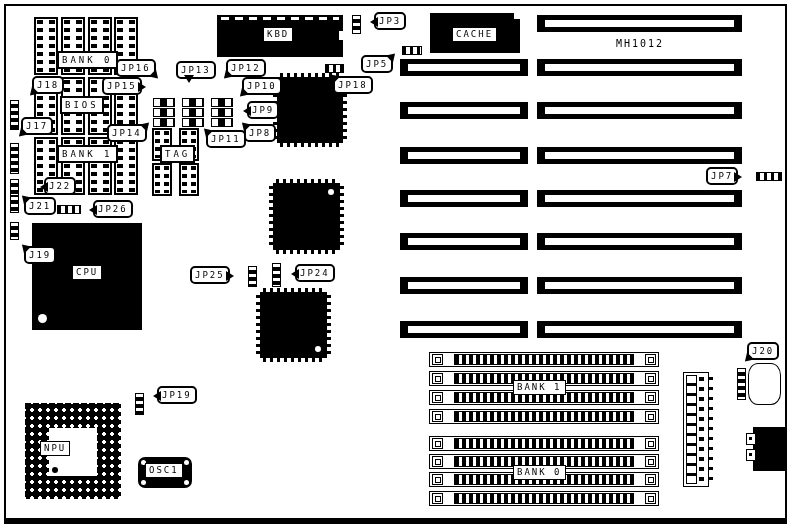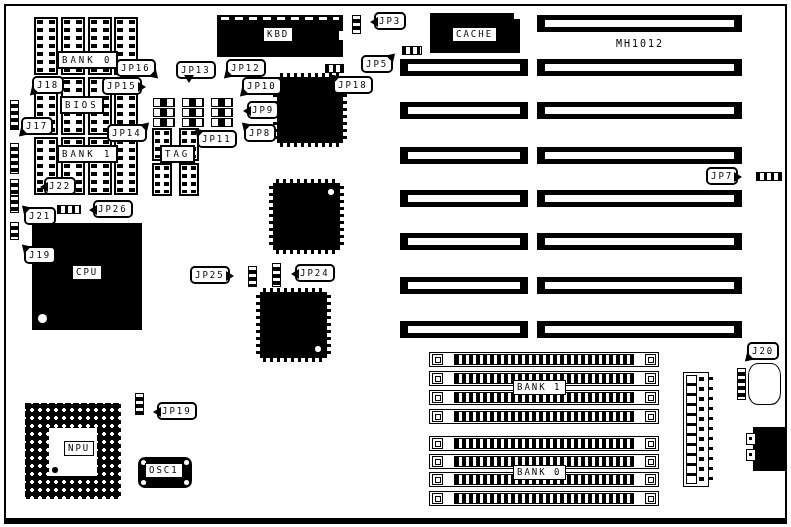--- a/index.html
+++ b/index.html
@@ -227,21 +227,21 @@
   <div class="hconn" style="left:756px;top:172px;width:24px"></div>
   <div class="hconn" style="left:57px;top:205px;width:22px"></div>
   <div class="vconn" style="left:248px;top:266px;height:19px"></div>
   <div class="vconn" style="left:272px;top:263px;height:22px"></div>
   <div class="vconn" style="left:135px;top:393px;height:20px"></div>
 
   <div class="npu">
     <div class="well"></div>
     <div class="bdot" style="left:27px;top:64px;width:6px;height:6px"></div>
   </div>
-  <div class="onchip" style="left:64px;top:441px">NPU</div>
+  <div class="onchip" style="left:40px;top:441px">NPU</div>
 
   <div class="osc">
     <span class="c" style="left:3px;top:3px"></span>
       <span class="c" style="right:3px;top:3px"></span>
     <span class="c" style="left:3px;bottom:3px"></span>
       <span class="c" style="right:3px;bottom:3px"></span>
   </div>
   <div class="onchip" style="left:145px;top:463px">OSC1</div>
 
   <div class="simm" style="top:352px">
@@ -296,33 +296,33 @@
   <div class="vconn" style="left:737px;top:368px;height:30px"></div>
   <div class="din"></div>
   <div class="kbsock">
     <span class="p" style="top:6px"></span>
       <span class="p" style="top:22px"></span>
   </div>
 
   <div class="callout" style="left:32px;top:76px"><span class="tail t-dl"></span><span>J18</span></div>
   <div class="callout" style="left:21px;top:117px"><span class="tail t-dl"></span><span>J17</span></div>
   <div class="callout" style="left:44px;top:177px"><span class="tail t-l"></span><span>J22</span></div>
-  <div class="callout" style="left:24px;top:207px"><span class="tail t-ul"></span><span>J21</span></div>
+  <div class="callout" style="left:24px;top:197px"><span class="tail t-ul"></span><span>J21</span></div>
   <div class="callout" style="left:24px;top:246px"><span class="tail t-ul"></span><span>J19</span></div>
   <div class="callout" style="left:93px;top:200px"><span class="tail t-l"></span><span>JP26</span></div>
   <div class="callout" style="left:116px;top:59px"><span class="tail t-dr"></span><span>JP16</span></div>
   <div class="callout" style="left:102px;top:77px"><span class="tail t-r"></span><span>JP15</span></div>
   <div class="callout" style="left:107px;top:124px"><span class="tail t-ur"></span><span>JP14</span></div>
   <div class="callout" style="left:176px;top:61px"><span class="tail t-d"></span><span>JP13</span></div>
   <div class="callout" style="left:226px;top:59px"><span class="tail t-dl"></span><span>JP12</span></div>
-  <div class="callout" style="left:197px;top:130px"><span class="tail t-ul"></span><span>JP11</span></div>
+  <div class="callout" style="left:206px;top:130px"><span class="tail t-ul"></span><span>JP11</span></div>
   <div class="callout" style="left:242px;top:77px"><span class="tail t-dl"></span><span>JP10</span></div>
   <div class="callout" style="left:247px;top:101px"><span class="tail t-l"></span><span>JP9</span></div>
   <div class="callout" style="left:244px;top:124px"><span class="tail t-ul"></span><span>JP8</span></div>
   <div class="callout" style="left:374px;top:12px"><span class="tail t-l"></span><span>JP3</span></div>
   <div class="callout" style="left:361px;top:55px"><span class="tail t-ur"></span><span>JP5</span></div>
   <div class="callout" style="left:333px;top:76px"><span class="tail t-ul"></span><span>JP18</span></div>
   <div class="callout" style="left:706px;top:167px"><span class="tail t-r"></span><span>JP7</span></div>
   <div class="callout" style="left:190px;top:266px"><span class="tail t-r"></span><span>JP25</span></div>
   <div class="callout" style="left:295px;top:264px"><span class="tail t-l"></span><span>JP24</span></div>
-  <div class="callout" style="left:157px;top:402px"><span class="tail t-l"></span><span>JP19</span></div>
+  <div class="callout" style="left:157px;top:386px"><span class="tail t-l"></span><span>JP19</span></div>
   <div class="callout" style="left:747px;top:342px"><span class="tail t-dl"></span><span>J20</span></div>
 </div>
 
 </body></html>

